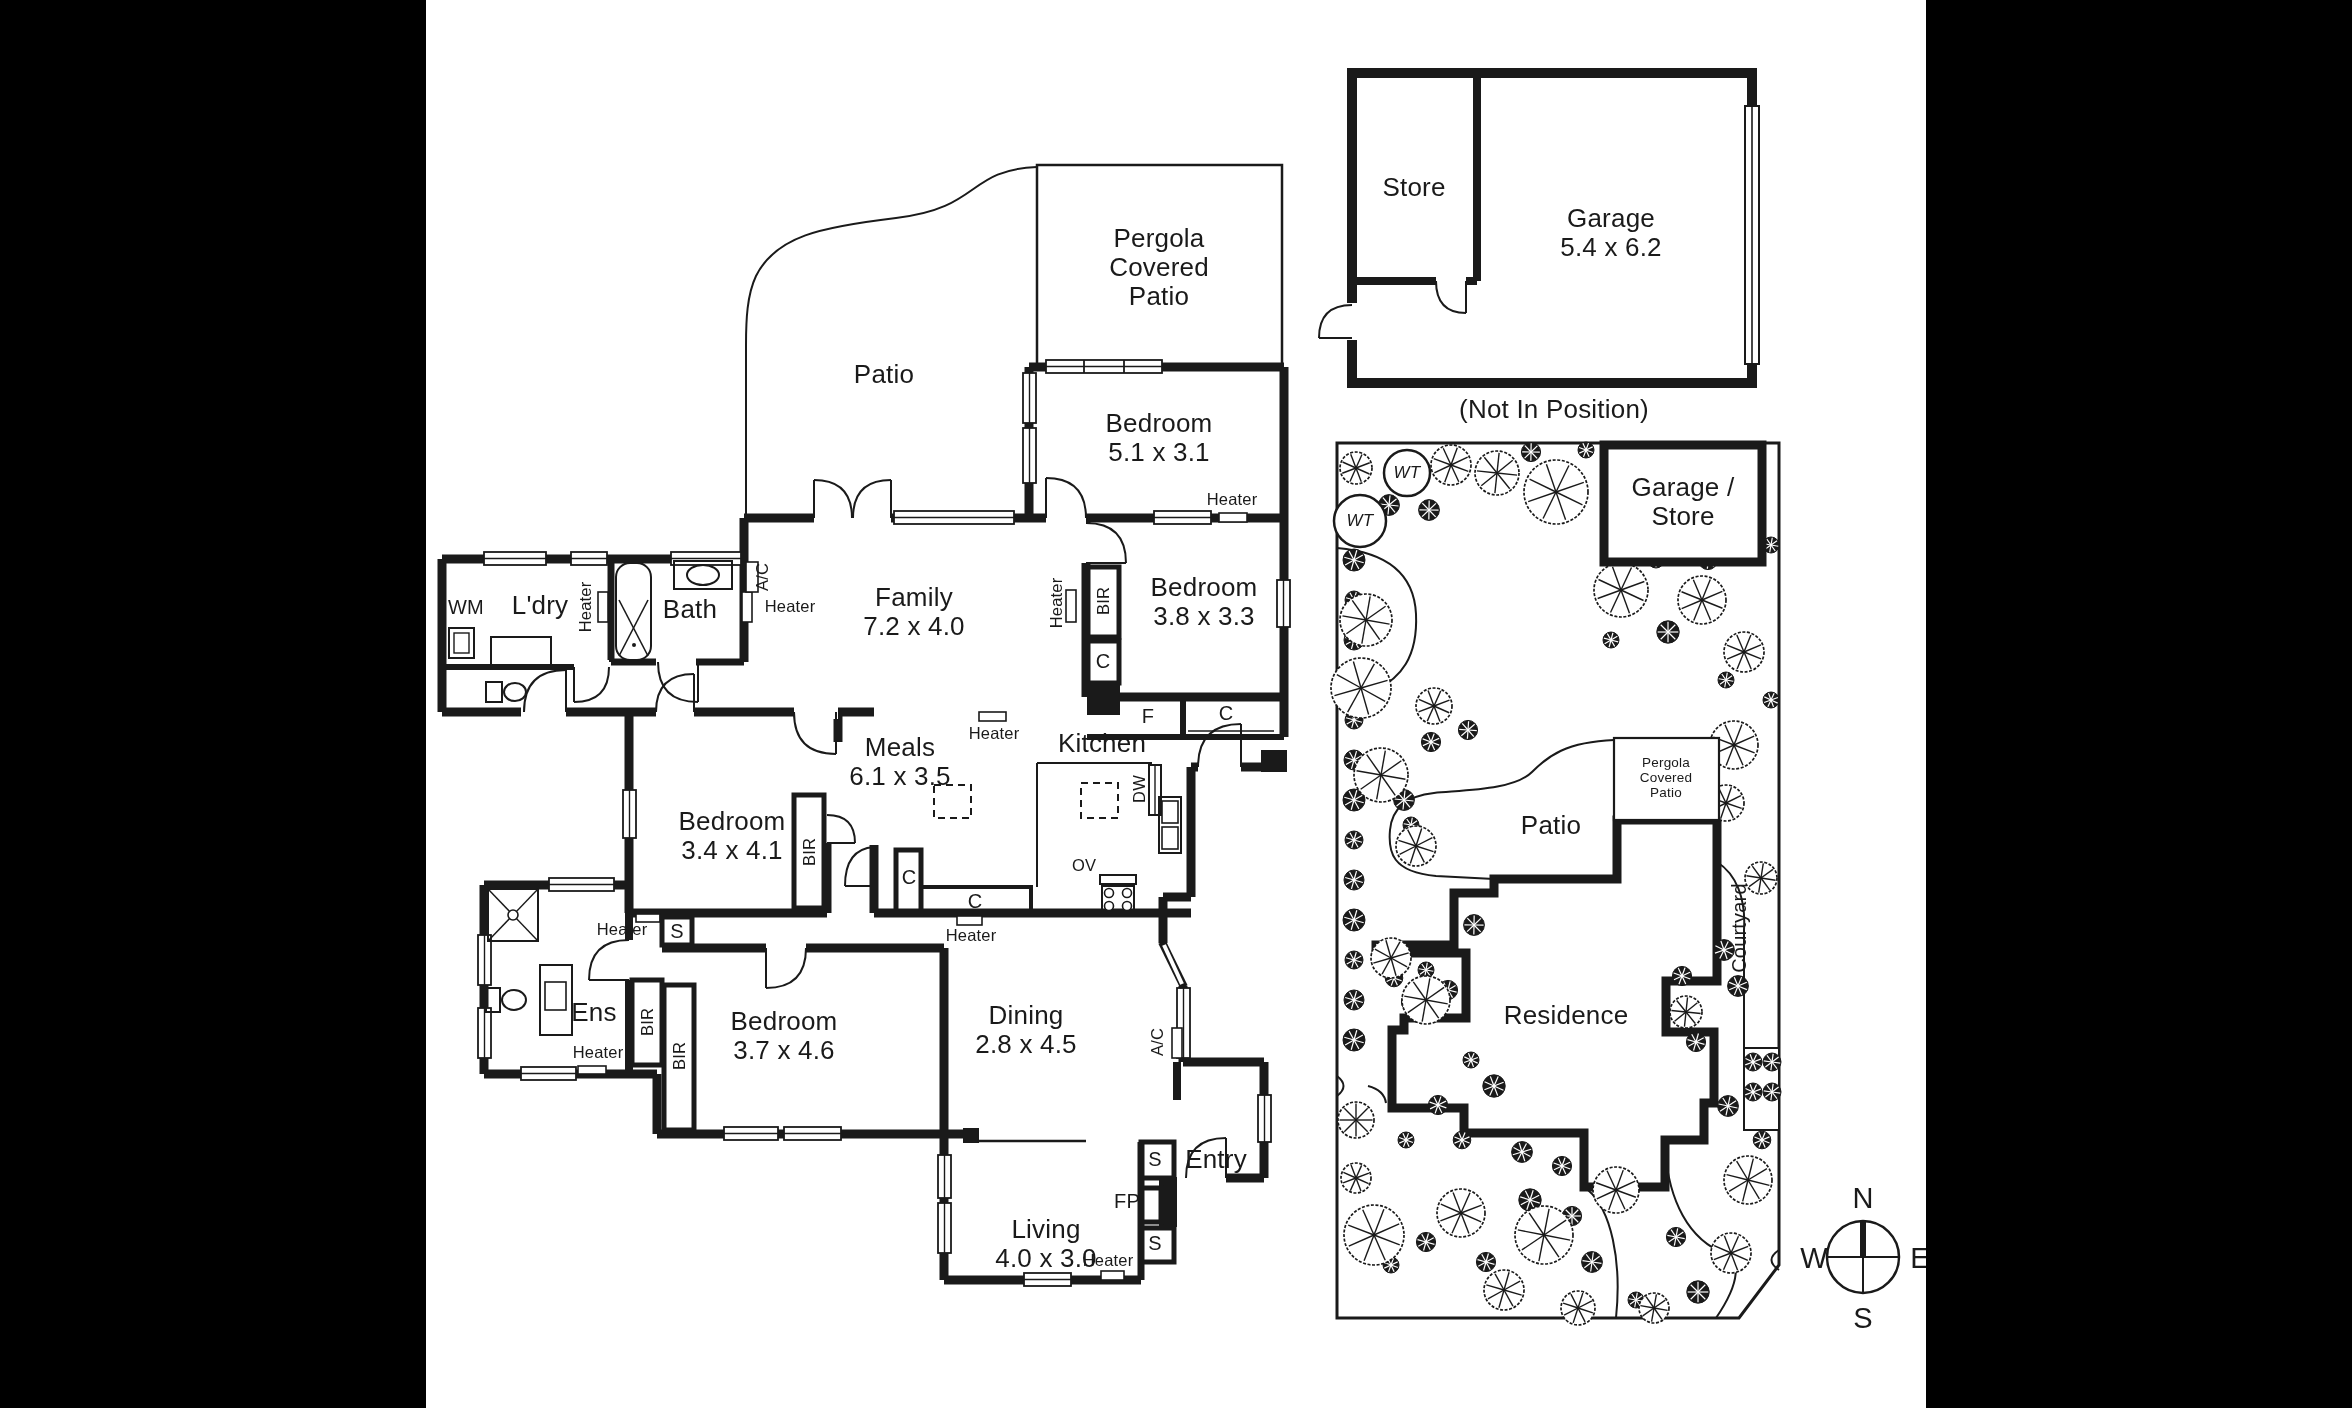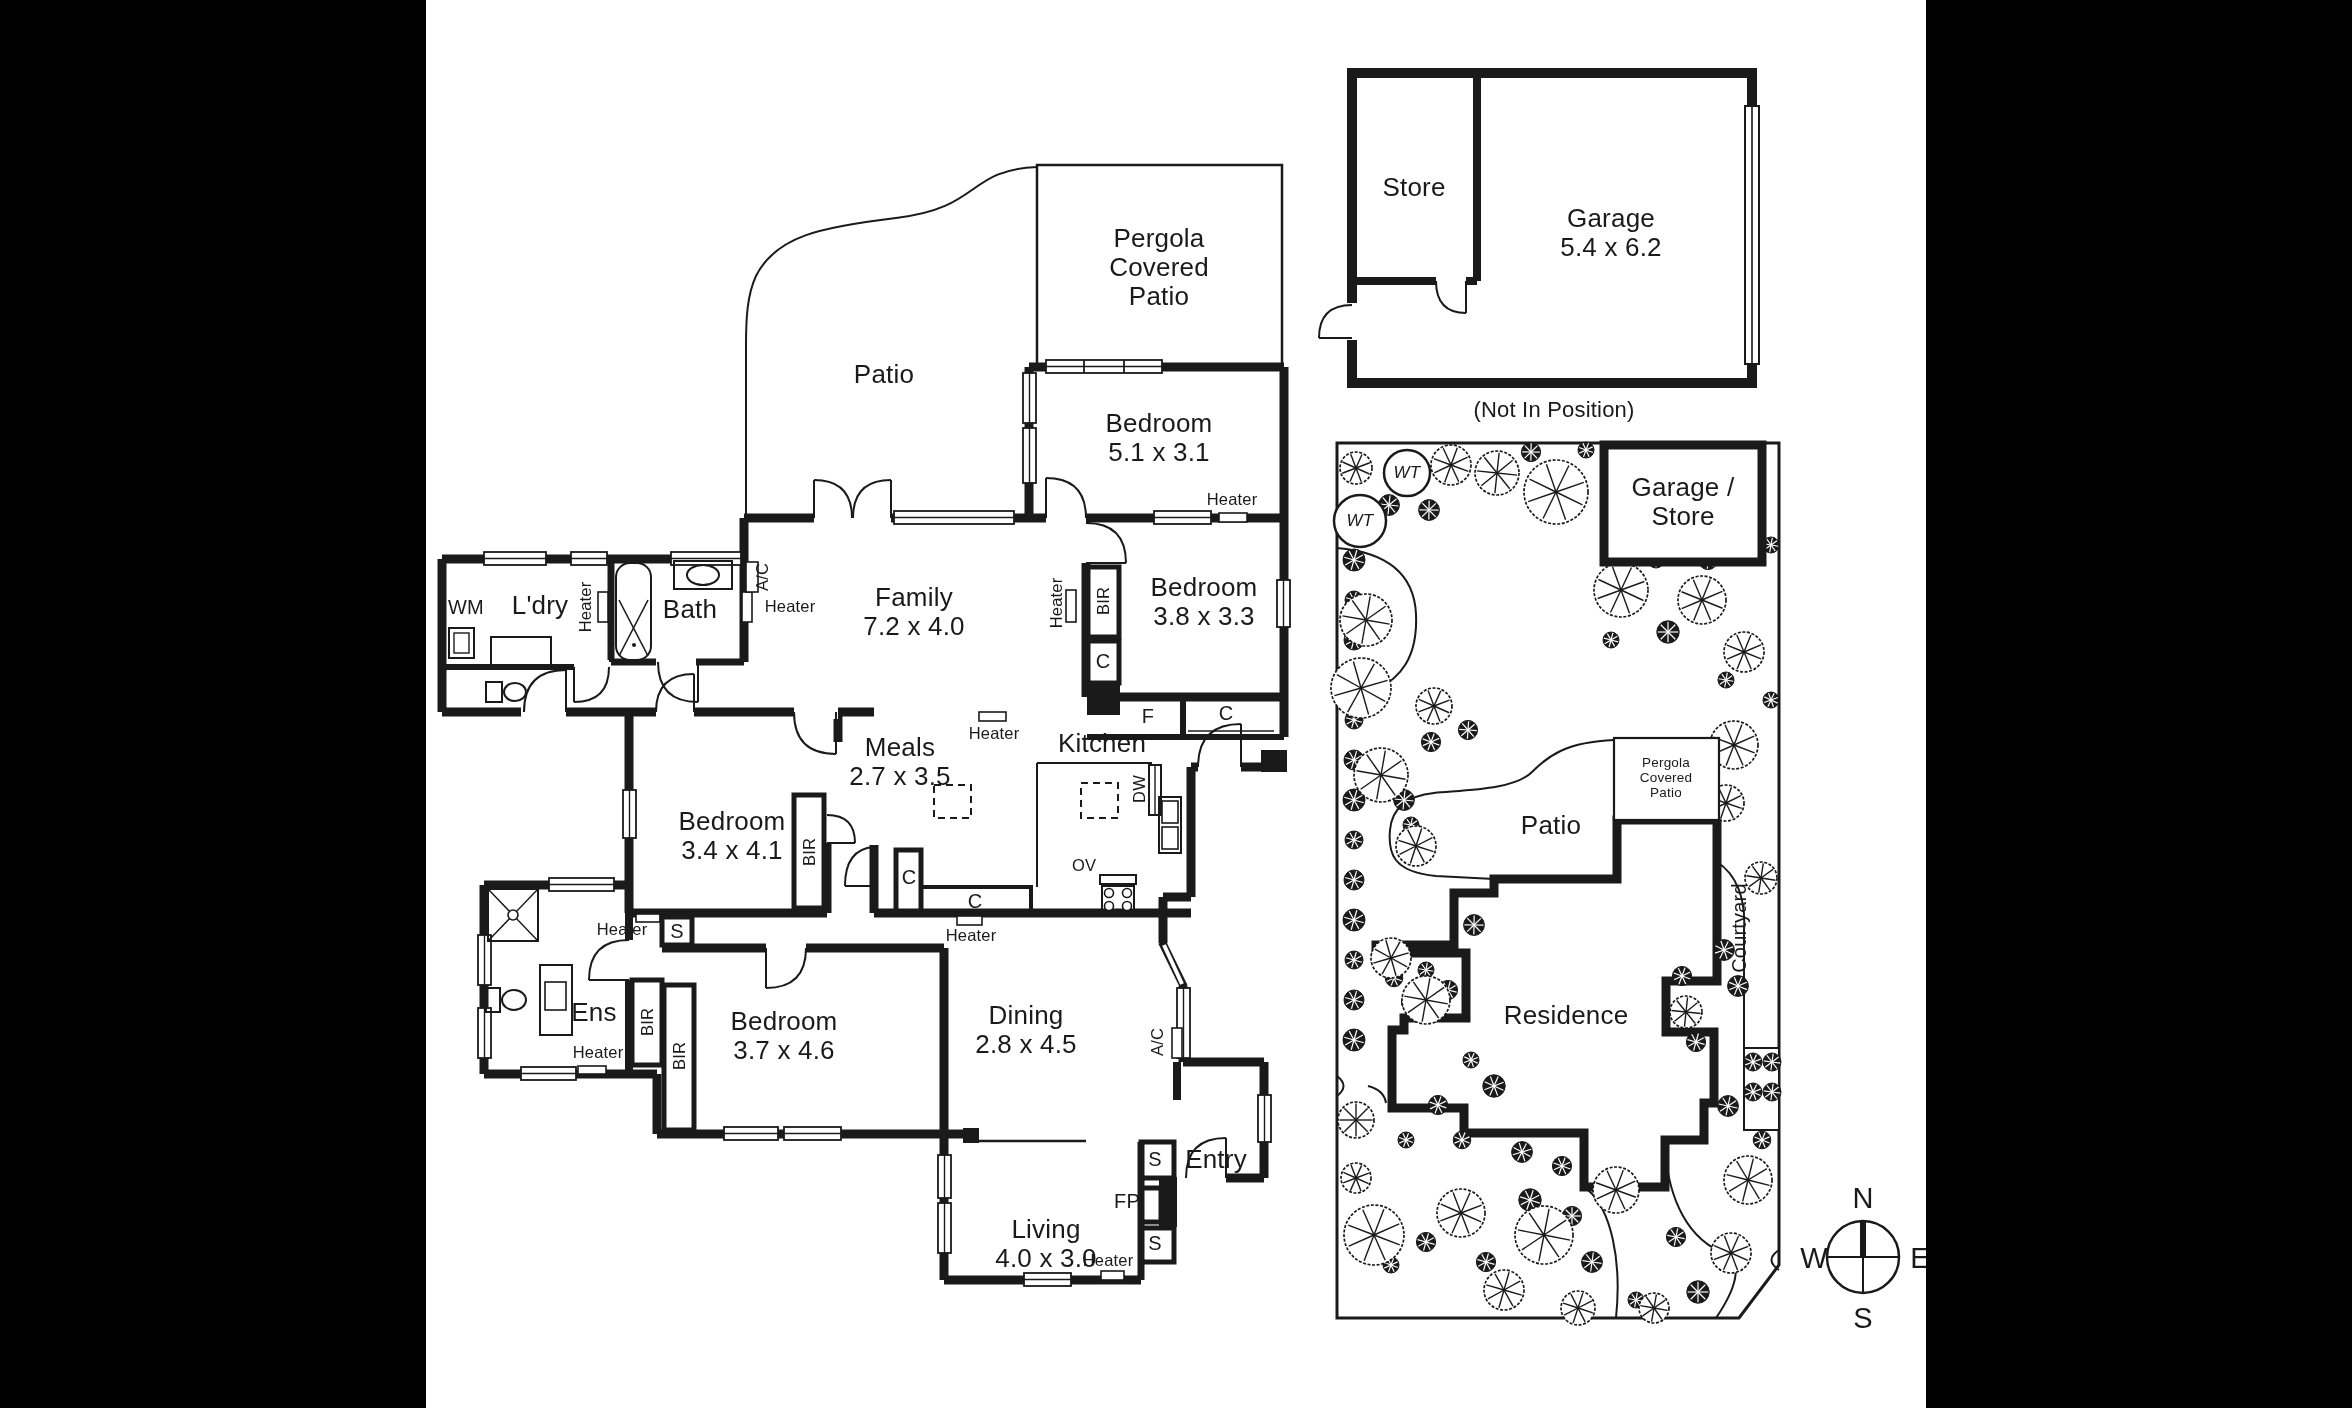--- a/index.html
+++ b/index.html
@@ -6,21 +6,21 @@
   body{width:2352px;height:1408px;background:#000;position:relative;font-family:"Liberation Sans",sans-serif;}
   #canvas{position:absolute;left:426px;top:0;width:1500px;height:1408px;background:#fff;overflow:hidden;}
   #plan-svg{position:absolute;left:0;top:0;}
   .lbl{position:absolute;transform:translate(-50%,-50%);color:#1a1a1a;text-align:center;
        white-space:pre-line;line-height:1.12;letter-spacing:0.2px;}
   .lg{font-size:26px;}
   .md{font-size:20px;}
   .sm{font-size:16.5px;}
   .xs{font-size:13.5px;}
   .wt{font-size:17px;font-style:italic;}
-  .cap{font-size:22px;}
+  .cap{font-size:26px;}
   .cmp{font-size:29px;}
   .rot{transform:translate(-50%,-50%) rotate(-90deg);white-space:nowrap;}
 </style>
 </head>
 <body>
 
 <div id="canvas">
   <svg id="plan-svg" width="1500" height="1408" viewBox="0 0 1500 1408" xmlns="http://www.w3.org/2000/svg">
       <polygon points="911,443 1353,443 1353,1265 1313,1318 911,1318" stroke="#1a1a1a" stroke-width="3" fill="#fff"></polygon>
       <path d="M 1188 740 C 1140 742 1122 756 1106 772 C 1088 790 1040 790 1008 793 C 980 796 966 808 964 830 C 962 852 966 872 1010 876 L 1068 879" stroke="#1a1a1a" stroke-width="2" fill="none"></path>
@@ -1067,21 +1067,21 @@
   <div class="lbl lg" style="left:488px;top:612px">Family
 7.2 x 4.0</div>
   <div class="lbl sm rot" style="left:630px;top:603px">Heater</div>
   <div class="lbl sm rot" style="left:677px;top:601px">BIR</div>
   <div class="lbl md" style="left:677px;top:661px">C</div>
   <div class="lbl lg" style="left:778px;top:602px">Bedroom
 3.8 x 3.3</div>
   <div class="lbl md" style="left:722px;top:716px">F</div>
   <div class="lbl md" style="left:800px;top:713px">C</div>
   <div class="lbl lg" style="left:474px;top:762px">Meals
-2.7 x 3.5</div>
+6.1 x 3.5</div>
   <div class="lbl sm" style="left:568px;top:733px">Heater</div>
   <div class="lbl lg" style="left:676px;top:744px">Kitchen</div>
   <div class="lbl sm rot" style="left:713px;top:789px">DW</div>
   <div class="lbl sm" style="left:658px;top:865px">OV</div>
   <div class="lbl md" style="left:483px;top:877px">C</div>
   <div class="lbl md" style="left:549px;top:901px">C</div>
   <div class="lbl sm" style="left:545px;top:935px">Heater</div>
   <div class="lbl lg" style="left:306px;top:836px">Bedroom
 3.4 x 4.1</div>
   <div class="lbl sm rot" style="left:383px;top:852px">BIR</div>

